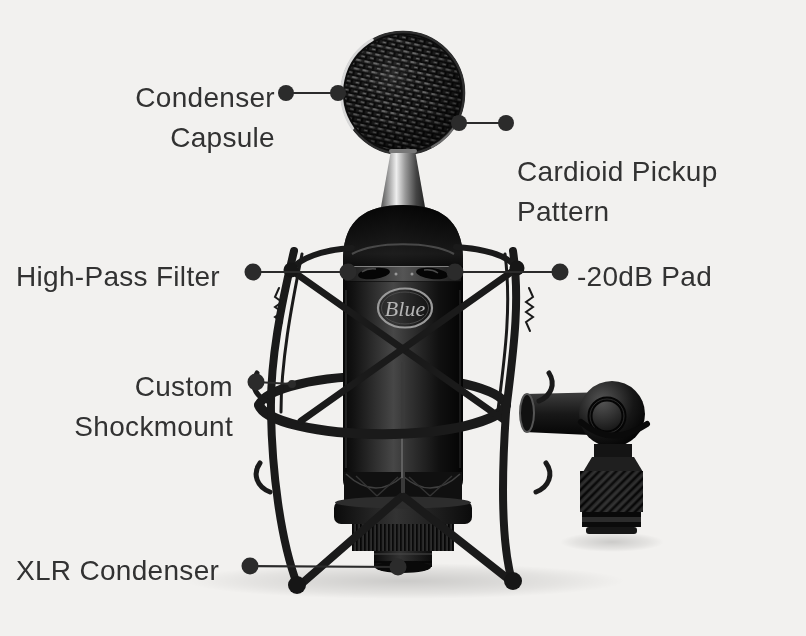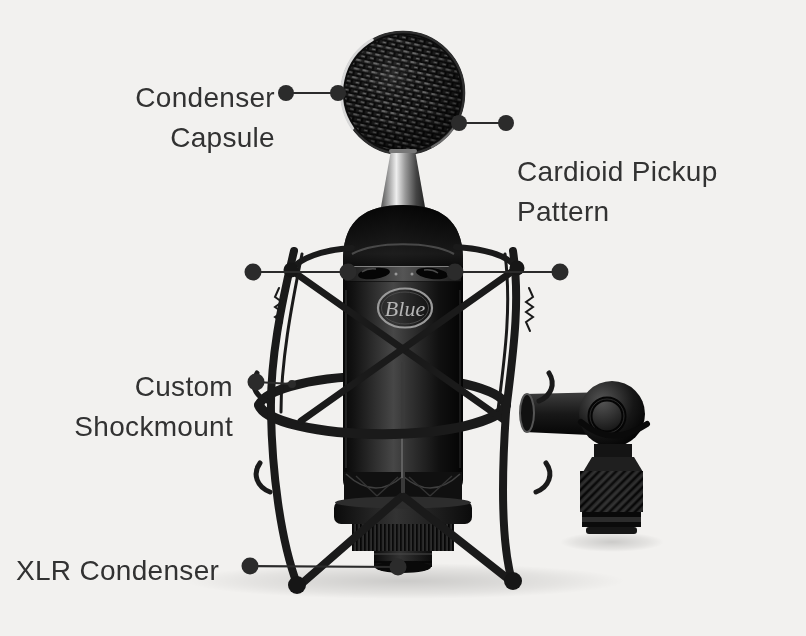--- a/index.html
+++ b/index.html
@@ -249,16 +249,18 @@
         <circle class="leader-dot" cx="250" cy="566" r="8.5"></circle>
         <circle class="leader-dot" cx="398" cy="567" r="8.5"></circle>
       </g>
     </g>
   </svg>
 
   <div class="callout align-right" id="co-condenser">Condenser
 Capsule</div>
   <div class="callout" id="co-cardioid">Cardioid Pickup
 Pattern</div>
+  <div class="callout" id="co-highpass">High-Pass Filter</div>
+  <div class="callout" id="co-pad">-20dB Pad</div>
   <div class="callout align-right" id="co-shock">Custom
 Shockmount</div>
   <div class="callout" id="co-xlr">XLR Condenser</div>
 </div>
 
 </body></html>

